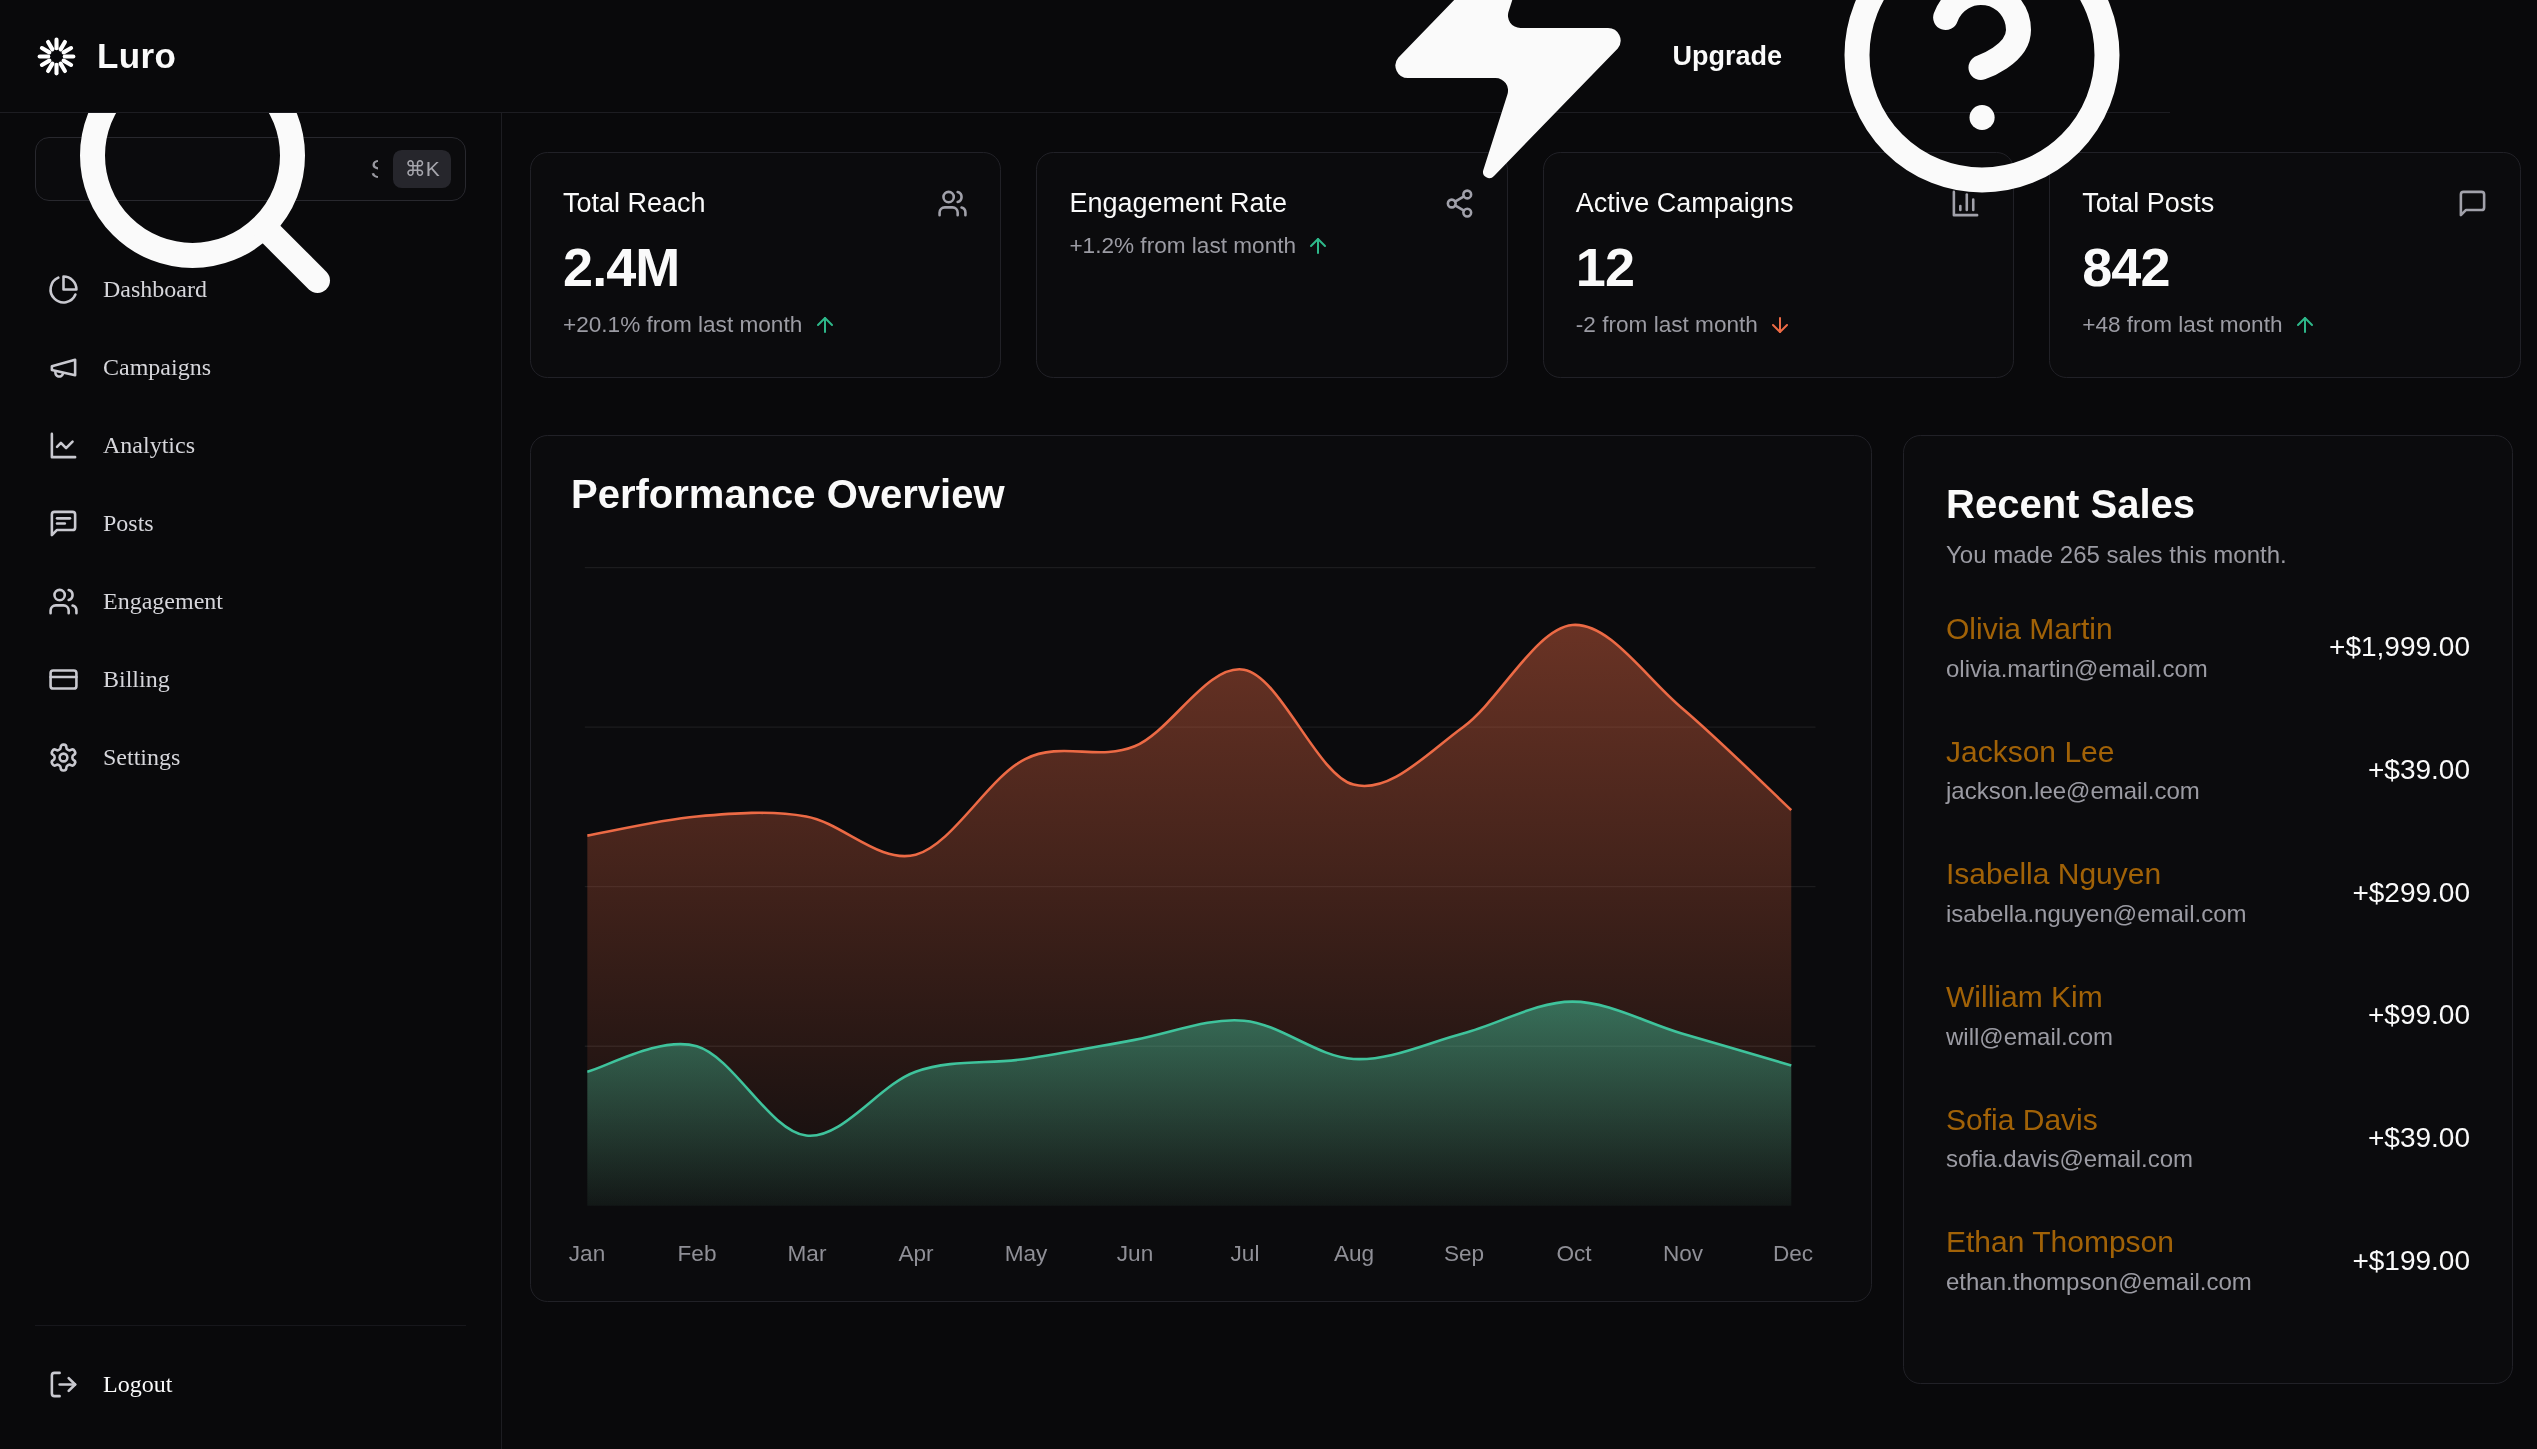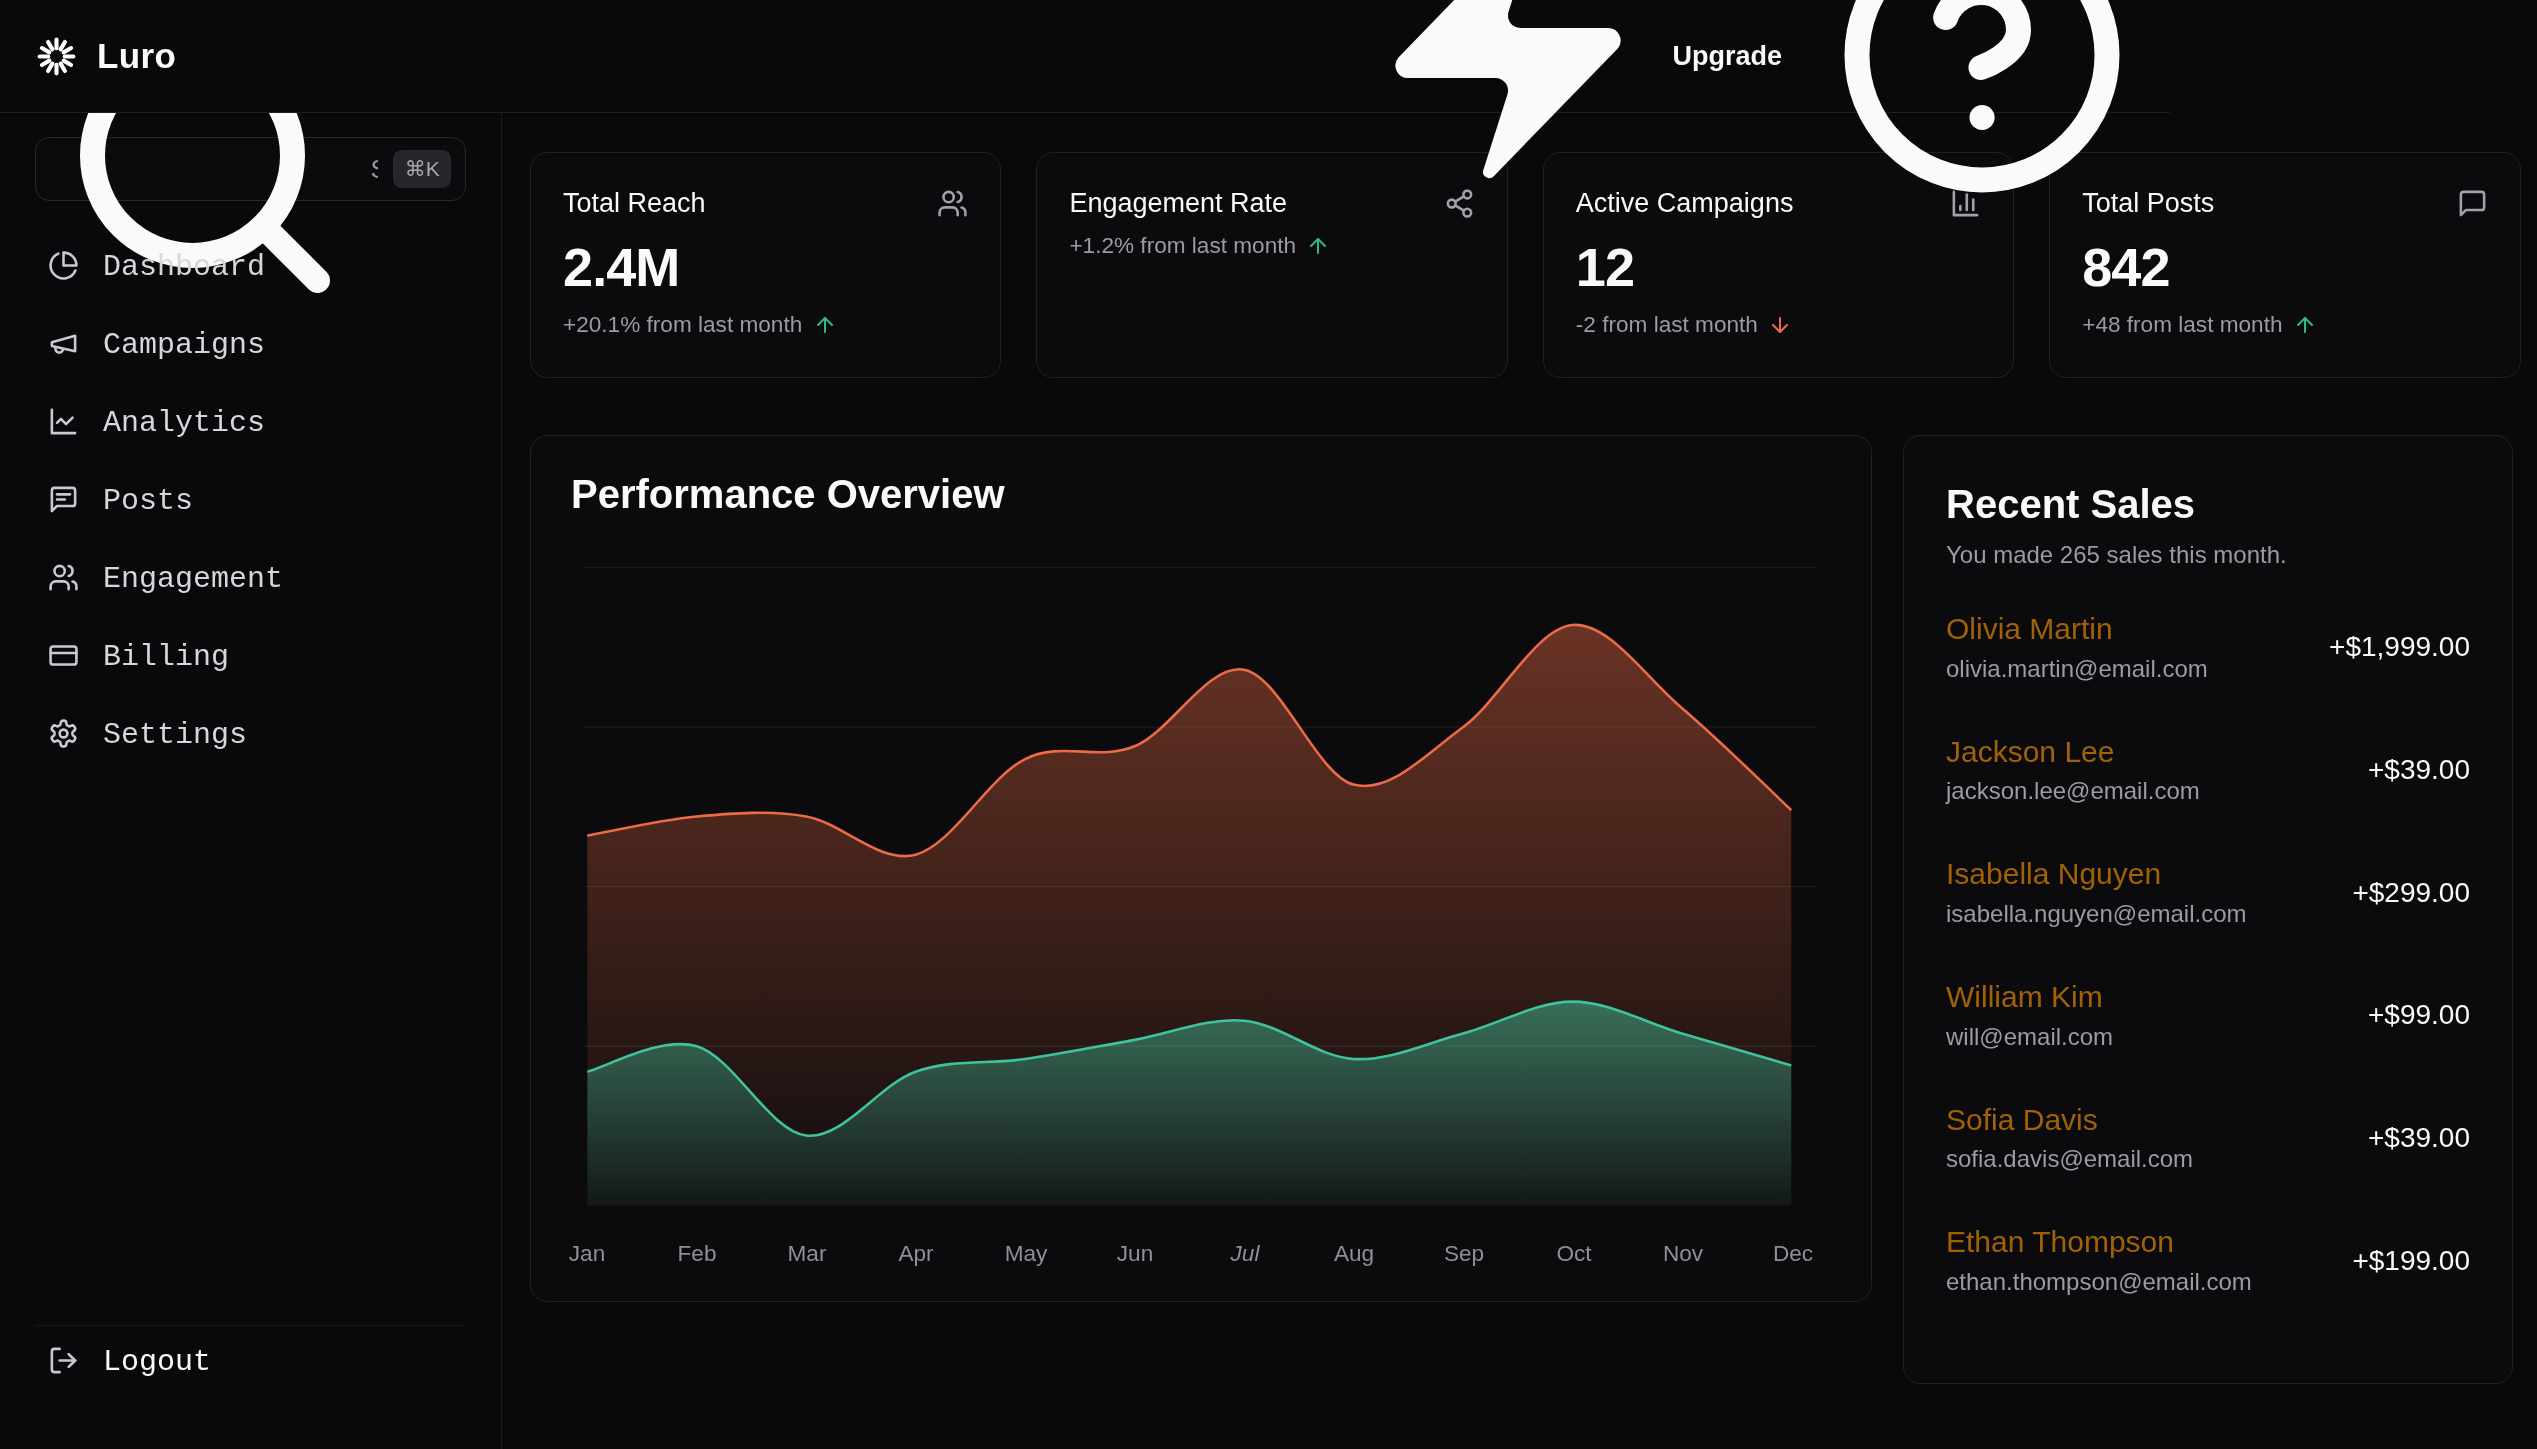--- a/index.html
+++ b/index.html
@@ -31,22 +31,22 @@
     border-right:1.7px solid #1d1d22;
     padding:24px 35px 26px;display:flex;flex-direction:column;background:#09090b;
   }
   .search-box{height:64px;border:1.7px solid #28282e;border-radius:14px;background:#0b0b0d;
     display:flex;align-items:center;gap:15.6px;padding:0 14px 0 19px}
   .search-box input{flex:1;min-width:0;background:transparent;border:none;outline:none;
     color:#fafafa;font-size:26px;font-family:inherit}
   .search-box input::placeholder{color:#98989f}
   .kbd{background:#26262c;border-radius:8.7px;padding:7px 11.3px;font-size:21px;color:#a6a6ad;flex:none}
   nav{margin-top:49px;display:flex;flex-direction:column}
-  .nav-item{height:78px;display:flex;align-items:flex-start;gap:24px;color:#d6d6db;
-    font-size:30px;cursor:pointer;padding-left:13px;border-radius:12px;background:none;border:none;font-family:Liberation Mono, monospace;text-align:left}
+  .nav-item{height:78px;display:flex;align-items:center;gap:24px;color:#d6d6db;
+    font-size:24px;cursor:pointer;padding-left:13px;border-radius:12px;background:none;border:none;font-family:Liberation Serif, serif;text-align:left}
   .nav-item .icon-slot,.nav-item .icon{width:31px;height:31px;flex:none}
   .nav-item .icon-slot{color:#c9c9d0}
   .sidebar-footer{margin-top:auto;border-top:1.7px solid #17171c;padding-top:19px}
   .sidebar-footer .nav-item{color:#fafafa}
 
   
   main{position:absolute;left:502px;top:113px;right:0;bottom:0;padding:39px 17.4px 0 28px}
   .card{background:#0b0b0d;border:1.7px solid #212127;border-radius:17.4px}
   .stats-row{display:grid;grid-template-columns:repeat(4,1fr);gap:35px}
   .stat-card{height:226px;padding:35px 32px}
@@ -290,21 +290,21 @@
           <path d="M65.0,734.2C86.0,729.3 149.2,692.5 191.3,704.8C233.4,717.0 275.5,803.0 317.5,807.9C359.6,812.8 401.7,749.0 443.8,734.2C485.9,719.5 528.0,725.6 570.1,719.5C612.2,713.3 654.3,704.8 696.4,697.4C738.5,690.0 780.5,671.6 822.6,675.3C864.7,679.0 906.8,717.0 948.9,719.5C991.0,721.9 1033.1,701.1 1075.2,690.0C1117.3,679.0 1159.4,653.2 1201.5,653.2C1243.5,653.2 1285.6,677.7 1327.7,690.0C1369.8,702.3 1433.0,720.7 1454.0,726.9 L1454,889 L65,889 Z" fill="url(#grad1)"></path>
           <path d="M65.0,734.2C86.0,729.3 149.2,692.5 191.3,704.8C233.4,717.0 275.5,803.0 317.5,807.9C359.6,812.8 401.7,749.0 443.8,734.2C485.9,719.5 528.0,725.6 570.1,719.5C612.2,713.3 654.3,704.8 696.4,697.4C738.5,690.0 780.5,671.6 822.6,675.3C864.7,679.0 906.8,717.0 948.9,719.5C991.0,721.9 1033.1,701.1 1075.2,690.0C1117.3,679.0 1159.4,653.2 1201.5,653.2C1243.5,653.2 1285.6,677.7 1327.7,690.0C1369.8,702.3 1433.0,720.7 1454.0,726.9" fill="none" stroke="#3fc39c" stroke-width="3"></path>
         </svg>
       <div id="chart-xlabels">
           <span class="x-label" style="left: 56px;">Jan</span>
           <span class="x-label" style="left: 166px;">Feb</span>
           <span class="x-label" style="left: 276px;">Mar</span>
           <span class="x-label" style="left: 385px;">Apr</span>
           <span class="x-label" style="left: 495px;">May</span>
           <span class="x-label" style="left: 604px;">Jun</span>
-          <span class="x-label" style="left: 714px; font-style: italic;">Jul</span>
+          <span class="x-label" style="left: 714px;">Jul</span>
           <span class="x-label" style="left: 823px;">Aug</span>
           <span class="x-label" style="left: 933px;">Sep</span>
           <span class="x-label" style="left: 1043px;">Oct</span>
           <span class="x-label" style="left: 1152px;">Nov</span>
           <span class="x-label" style="left: 1262px;">Dec</span>
         </div>
     </div>
 
     <div class="card sales-card">
       <h2 class="sales-title">Recent Sales</h2>

